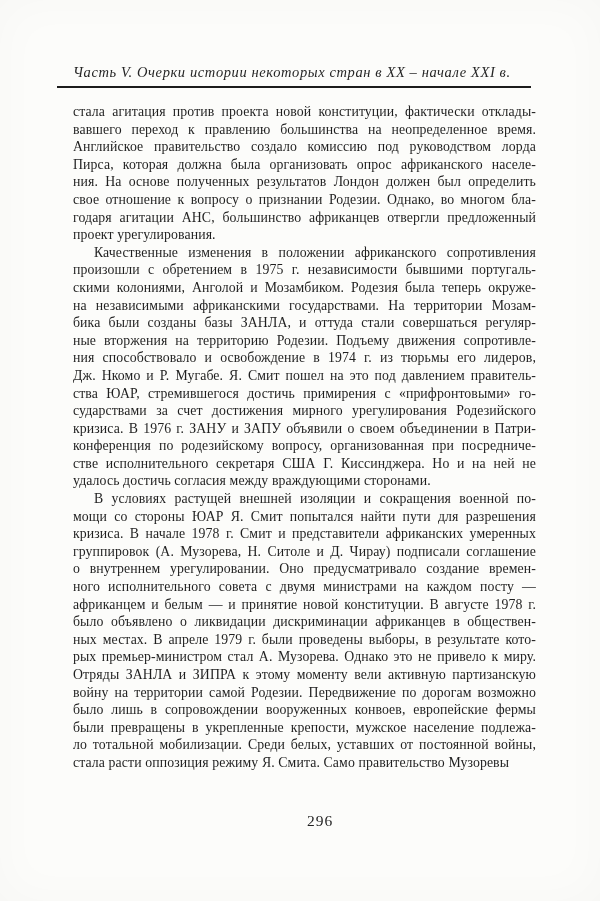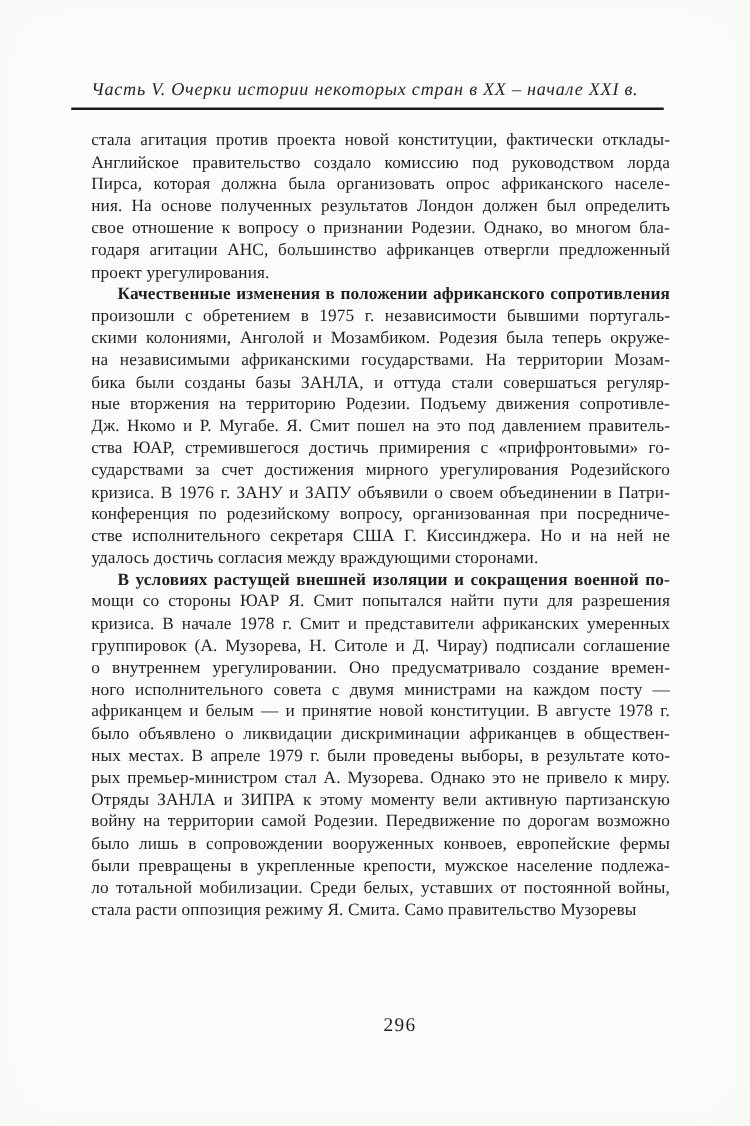--- a/index.html
+++ b/index.html
@@ -50,21 +50,20 @@
     line-height: 17.6px;
     overflow: hidden;
     text-align: justify;
     text-align-last: justify;
   }
   .line.last {
     text-align-last: left;
   }
   .line.indent {
     padding-left: 21px;
-    font-weight: bold;
   }
   .page-number {
     position: absolute;
     top: 812px;
     left: 0;
     width: 600px;
     text-align: center;
     font-size: 15.5px;
     letter-spacing: 1px;
     color: #1f1f1f;
@@ -76,32 +75,34 @@
 
 <div class="page" style="--ink: #1f1f1f; --paper: #fcfcfa;">
 
   <div class="running-header">
     <div class="header-text">Часть V. Очерки истории некоторых стран в XX – начале XXI в.</div>
     <div class="header-rule"></div>
   </div>
 
   <div class="body-text">
       <div class="line">стала агитация против проекта новой конституции, фактически отклады-</div>
+      <div class="line">вавшего переход к правлению большинства на неопределенное время.</div>
       <div class="line">Английское правительство создало комиссию под руководством лорда</div>
       <div class="line">Пирса, которая должна была организовать опрос африканского населе-</div>
       <div class="line">ния. На основе полученных результатов Лондон должен был определить</div>
       <div class="line">свое отношение к вопросу о признании Родезии. Однако, во многом бла-</div>
       <div class="line">годаря агитации АНС, большинство африканцев отвергли предложенный</div>
       <div class="line last">проект урегулирования.</div>
       <div class="line indent">Качественные изменения в положении африканского сопротивления</div>
       <div class="line">произошли с обретением в 1975 г. независимости бывшими португаль-</div>
       <div class="line">скими колониями, Анголой и Мозамбиком. Родезия была теперь окруже-</div>
       <div class="line">на независимыми африканскими государствами. На территории Мозам-</div>
       <div class="line">бика были созданы базы ЗАНЛА, и оттуда стали совершаться регуляр-</div>
       <div class="line">ные вторжения на территорию Родезии. Подъему движения сопротивле-</div>
+      <div class="line">ния способствовало и освобождение в 1974 г. из тюрьмы его лидеров,</div>
       <div class="line">Дж. Нкомо и Р. Мугабе. Я. Смит пошел на это под давлением правитель-</div>
       <div class="line">ства ЮАР, стремившегося достичь примирения с «прифронтовыми» го-</div>
       <div class="line">сударствами за счет достижения мирного урегулирования Родезийского</div>
       <div class="line">кризиса. В 1976 г. ЗАНУ и ЗАПУ объявили о своем объединении в Патри-</div>
       <div class="line">конференция по родезийскому вопросу, организованная при посредниче-</div>
       <div class="line">стве исполнительного секретаря США Г. Киссинджера. Но и на ней не</div>
       <div class="line last">удалось достичь согласия между враждующими сторонами.</div>
       <div class="line indent">В условиях растущей внешней изоляции и сокращения военной по-</div>
       <div class="line">мощи со стороны ЮАР Я. Смит попытался найти пути для разрешения</div>
       <div class="line">кризиса. В начале 1978 г. Смит и представители африканских умеренных</div>

